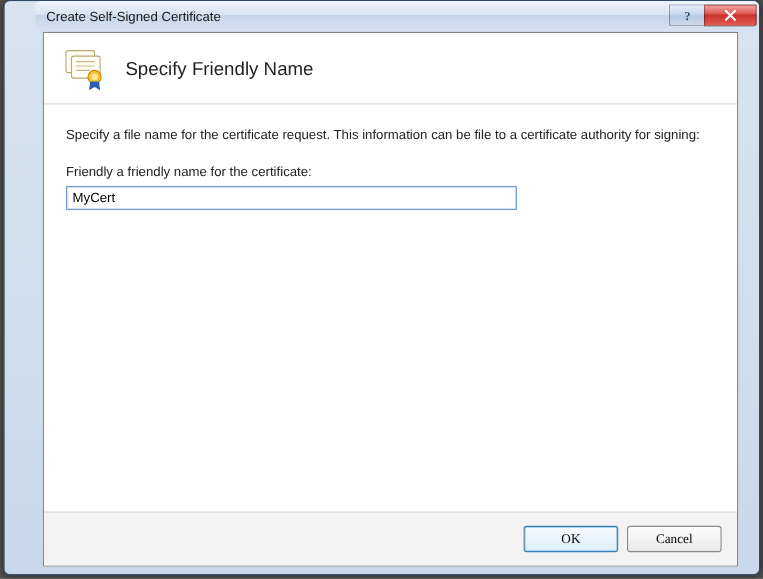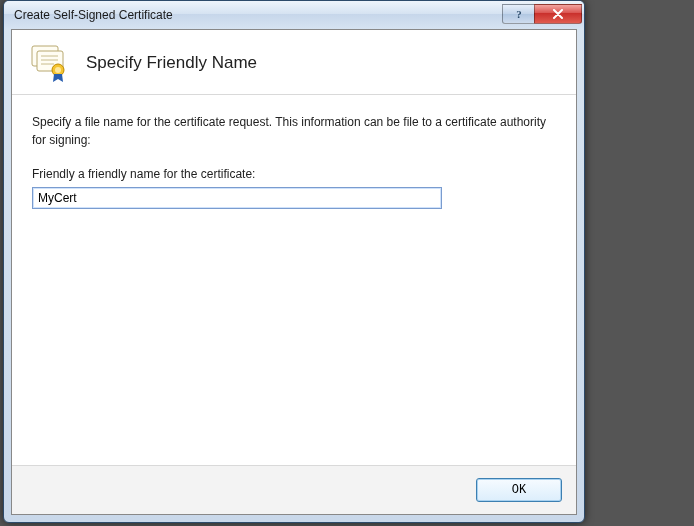--- a/index.html
+++ b/index.html
@@ -9,29 +9,30 @@
     height: 526px;
     font-family: "Segoe UI", Tahoma, sans-serif;
     font-size: 12px;
     background: #555;
     overflow: hidden;
   }
   .window {
     position: absolute;
     left: 3px;
     top: 0;
-    width: 582px;
+    width: 688px;
     height: 523px;
     background: linear-gradient(to bottom, #d8e4f0 0%, #c9d8ea 100%);
     border: 1px solid #2d4a6a;
     border-radius: 6px;
     box-shadow: 0 0 8px rgba(0,0,0,0.6);
     box-sizing: border-box;
     display: flex;
     flex-direction: column;
+    padding-left: 28px;
   }
   .titlebar {
     height: 28px;
     display: flex;
     align-items: center;
     padding: 0 2px 0 10px;
     background: linear-gradient(to bottom, #eef4fb 0%, #d6e3f2 45%, #c6d6ea 46%, #d6e3f2 100%);
     border-top-left-radius: 5px;
     border-top-right-radius: 5px;
     color: #1a1a1a;
@@ -62,21 +63,21 @@
   }
   .win-btn.close {
     width: 48px;
     background: linear-gradient(to bottom, #f3a4a0 0%, #d9534f 45%, #c9302c 46%, #e05b4f 100%);
     border-bottom-right-radius: 3px;
     color: #fff;
   }
   .win-btn svg { display:block; }
   .client {
     flex: 1;
-    margin: 0 7px 7px 7px;
+    margin: 0 19px 7px 7px;
     background: #fff;
     border: 1px solid #888;
     display: flex;
     flex-direction: column;
     box-sizing: border-box;
     justify-content: space-between;
   }
   .header-area {
     display: flex;
     align-items: center;
@@ -124,21 +125,21 @@
     display: flex;
     align-items: center;
     justify-content: flex-end;
     padding: 0 14px;
     gap: 8px;
     background: #f3f3f3;
   }
   .btn {
     min-width: 86px;
     height: 24px;
-    font-family: Liberation Mono, monospace;
+    font-family: Liberation Serif, serif;
     font-size: 12px;
     border: 1px solid #8a8a8a;
     border-radius: 3px;
     background: linear-gradient(to bottom, #fdfdfd 0%, #e9e9e9 100%);
     cursor: pointer;
     padding: 0 12px;
   }
   .btn.default {
     border: 1px solid #3c7fb1;
     box-shadow: inset 0 0 0 1px #a7d1f0;
@@ -185,16 +186,17 @@
     </div>
 
     <div class="body-area">
       <div class="instruction1">Specify a file name for the certificate request.  This information can be file to a certificate authority for signing:</div>
       <div class="field-label">Friendly a friendly name for the certificate:</div>
       <input type="text" class="text-input" value="MyCert" style="">
     </div>
 
     <div class="button-bar">
       <button class="btn default">OK</button>
+      <button class="btn">Cancel</button>
     </div>
 
   </div>
 </div>
 
 </body></html>

